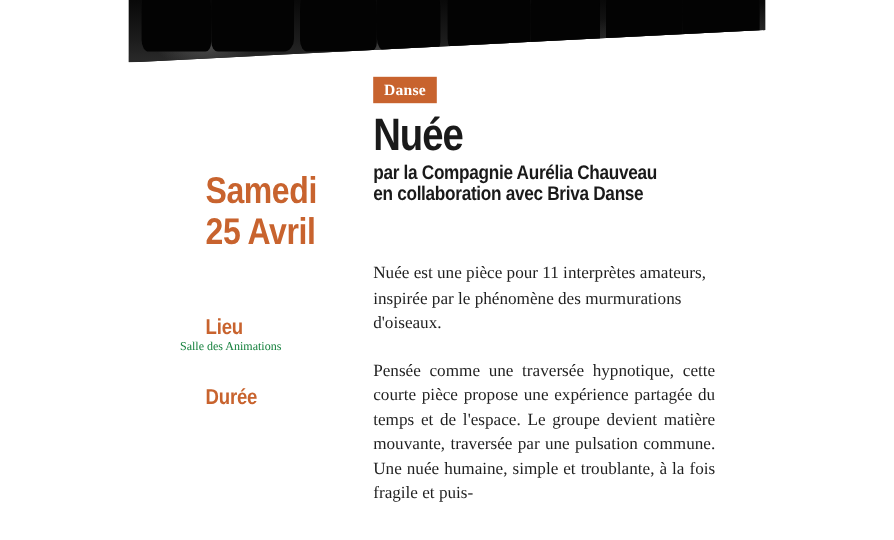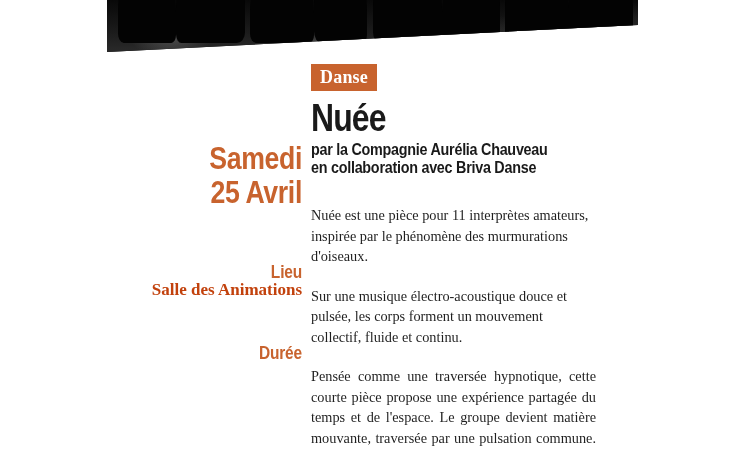--- a/index.html
+++ b/index.html
@@ -66,21 +66,21 @@
   .fig.f6 { left: 63%; width: 11%; height: 73%; border-radius: 48% 36% 14% 8% / 64% 56% 12% 10%; }
   .fig.f7 { left: 75%; width: 12%; height: 78%; }
   .fig.f8 { left: 87%; width: 12%; height: 84%; border-radius: 36% 48% 8% 12% / 54% 66% 10% 12%; }
 
   
   .left-rail {
     position: absolute;
     left: 150px;
     top: 60px;
     width: 152px;
-    text-align: right;
+    text-align: left;
   }
 
   .date-block {
     margin-top: 82px;
   }
   .date-line {
     color: #c8632e;
     font-family: "Liberation Sans", sans-serif;
     font-weight: bold;
     font-size: 31px;
@@ -99,49 +99,49 @@
     font-family: "Liberation Sans", sans-serif;
     font-weight: bold;
     font-size: 18px;
     line-height: 20px;
     letter-spacing: -0.2px;
     transform: scaleX(0.86);
     transform-origin: right center;
     white-space: nowrap;
   }
   .info-value {
-    color: #c2410c;
-    font-family: "Liberation Serif", serif;
-    font-weight: bold;
-    font-size: 17px;
+    color: #15803d;
+    font-family: "Liberation Serif", serif;
+    font-weight: normal;
+    font-size: 10px;
     line-height: 15px;
     white-space: nowrap;
   }
   .info-item { margin-bottom: 0; }
 
   
   .row-lieu    { margin-top: 52px; }
   .row-horaire { margin-top: 29px; }
-  .row-duree   { margin-top: 46px; }
+  .row-duree   { margin-top: 24px; }
 
   
   .right-col {
     position: absolute;
     left: 311px;
     top: 64px;
     width: 285px;
   }
 
   .badge {
     display: inline-block;
     background: #c8632e;
     color: #ffffff;
     font-family: "Liberation Serif", serif;
     font-weight: bold;
-    font-size: 18px;
+    font-size: 13px;
     line-height: 1;
     padding: 4px 9px 5px 9px;
     letter-spacing: 0.2px;
   }
 
   .title {
     color: #1a1a1a;
     font-family: "Liberation Sans", sans-serif;
     font-weight: bold;
     font-size: 38px;
@@ -170,21 +170,21 @@
     color: #1f1f1f;
     font-family: "Liberation Serif", serif;
     font-size: 14.3px;
     line-height: 20.5px;
     margin-top: 0;
   }
   .para { margin: 0 0 19px 0; }
   .para.justify { text-align: justify; }
   .para.last { margin-bottom: 0; }
 
-  .p1 { margin-top: 29px; }
+  .p1 { margin-top: 47px; }
 </style>
 </head>
 <body>
 
 <div id="page">
 
   <div class="photo-band">
     <div class="photo-inner"></div>
     <div class="photo-figures">
       <span class="fig f1"></span>
@@ -226,19 +226,18 @@
 
     <div class="title">Nuée</div>
 
     <div class="subtitle">
       <div>par la Compagnie Aurélia Chauveau</div>
       <div>en collaboration avec Briva Danse</div>
     </div>
 
     <div class="body-text">
       <p class="para p1">Nuée est une pièce pour 11 interprètes amateurs, inspirée par le phénomène des murmurations d'oiseaux.</p>
-      <p class="para">Sur une musique électro-acoustique douce et pulsée, les corps forment un mouvement collectif, fluide et continu.</p>
       <p class="para justify last">Pensée comme une traversée hypnotique, cette courte pièce propose une expérience partagée du temps et de l'espace. Le groupe devient matière mouvante, traversée par une pulsation commune. Une nuée humaine, simple et troublante, à la fois fragile et puis-</p>
     </div>
 
   </div>
 
 </div>
 
 </body></html>

